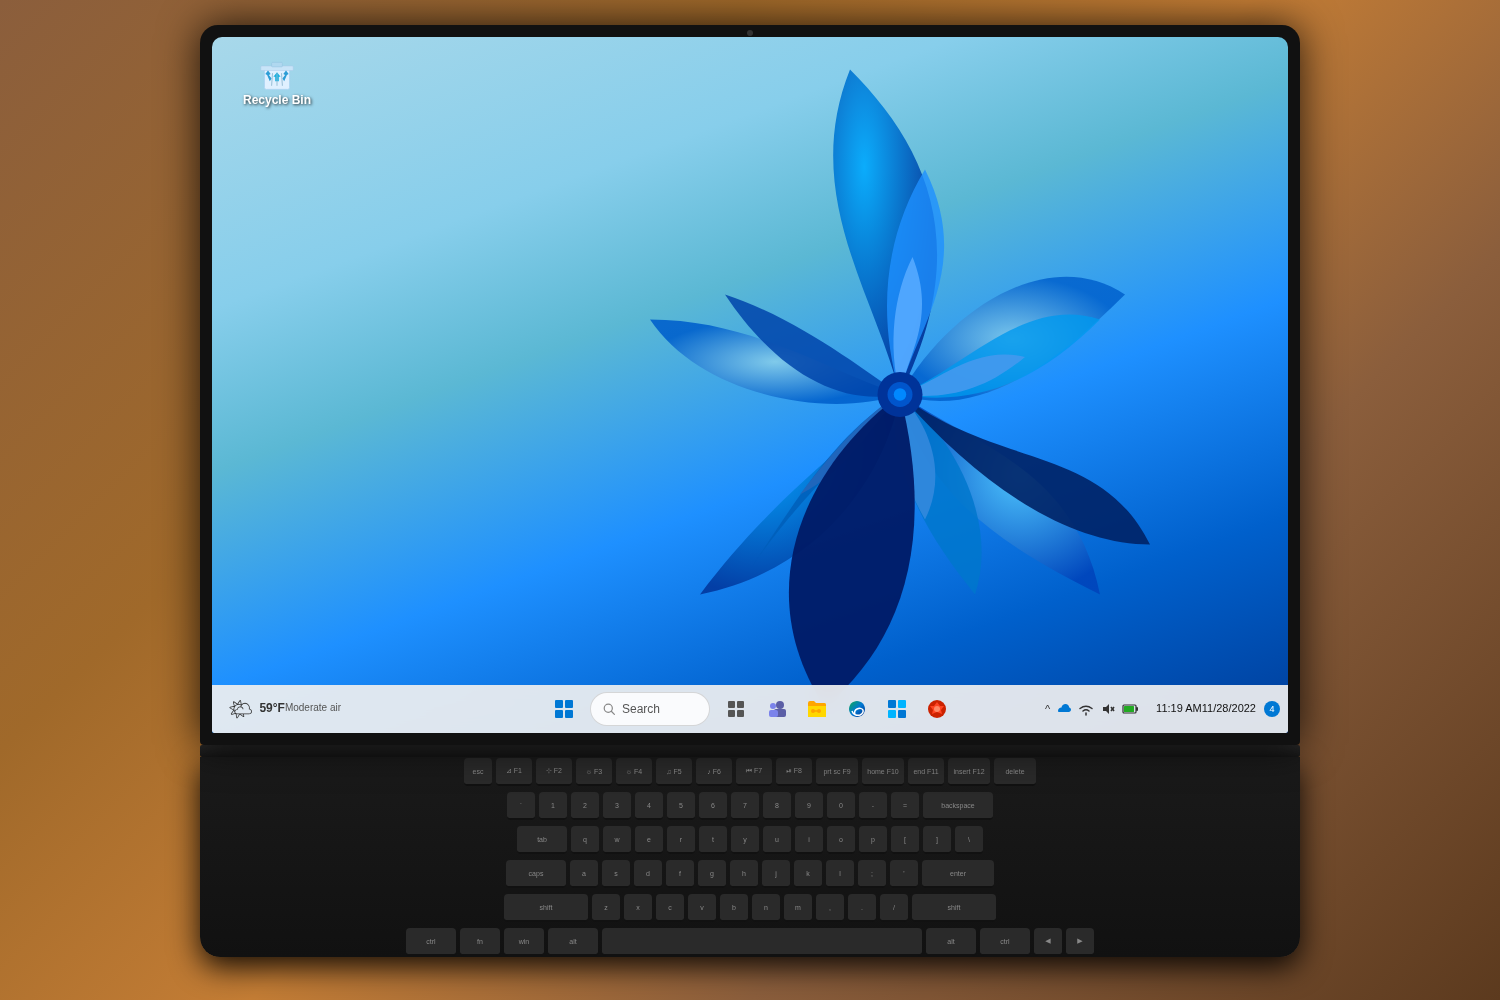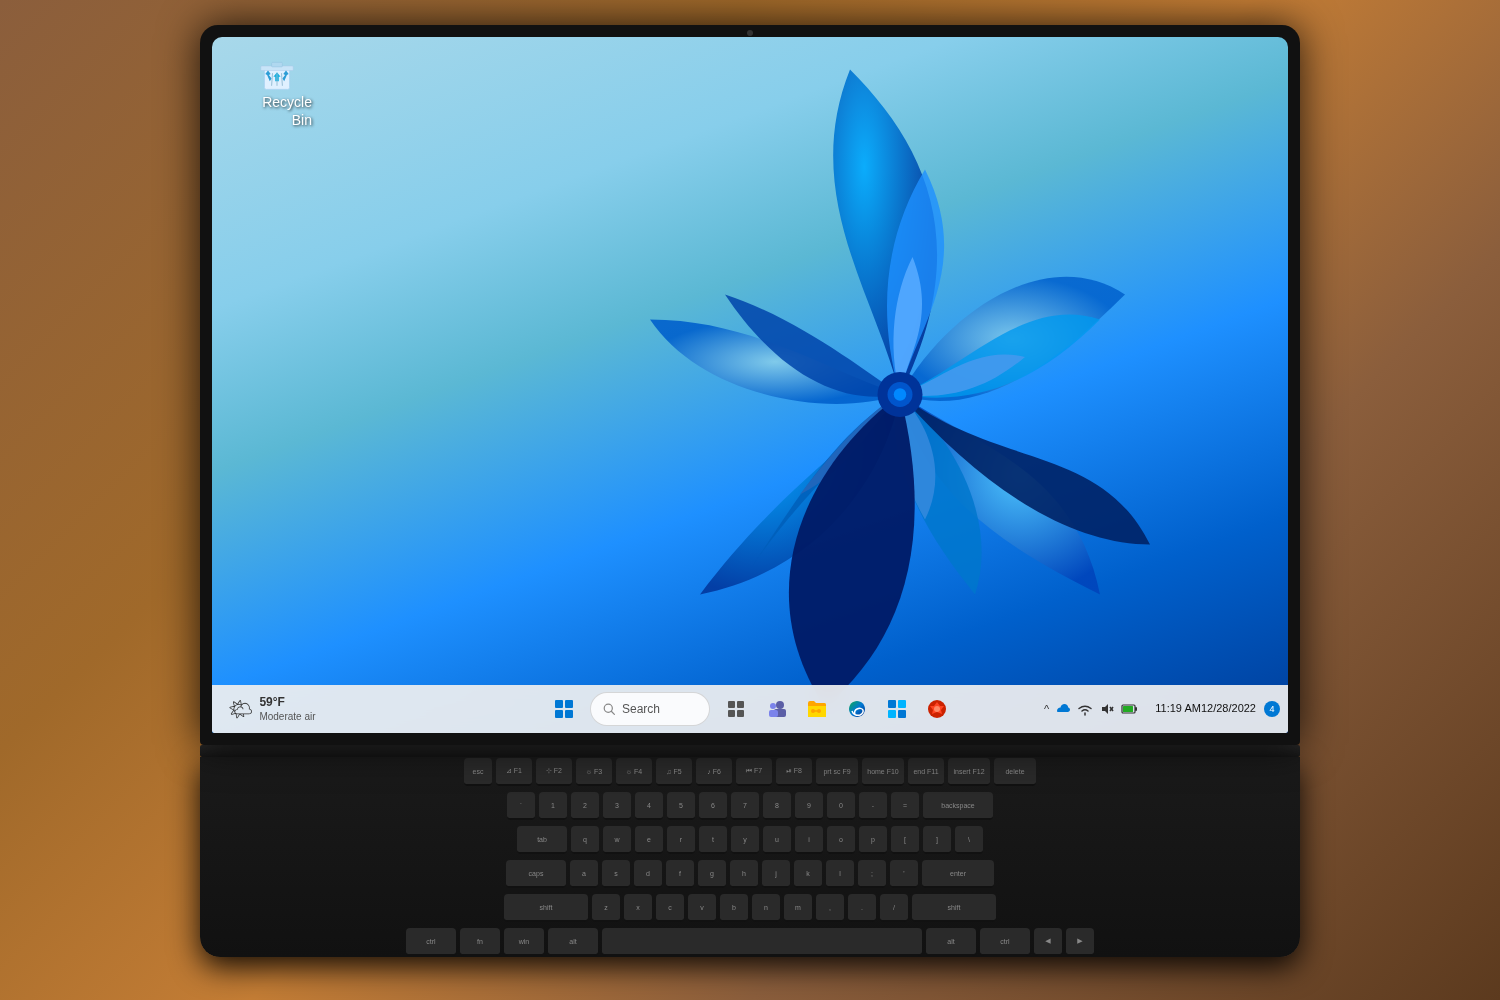--- a/index.html
+++ b/index.html
@@ -84,23 +84,24 @@
       left: 30px;
       display: flex;
       flex-direction: column;
       align-items: center;
       width: 70px;
       cursor: pointer;
       color: white;
       text-shadow: 1px 1px 3px rgba(0,0,0,0.8);
     }
     .desktop-icon-label {
-      font-size: 14px;
+      font-size: 12px;
       text-align: right;
       line-height: 1.3;
+      font-weight: bold;
     }
 
     
     .taskbar {
       position: absolute;
       bottom: 0;
       left: 0;
       right: 0;
       height: 48px;
       background: rgba(240, 240, 240, 0.92);
@@ -119,21 +120,20 @@
       align-items: center;
       gap: 6px;
       font-size: 11px;
       color: #333;
     }
     .weather-icon {
       font-size: 20px;
     }
     .weather-text {
       display: flex;
-      flex-direction: column;
       line-height: 1.3;
     }
 
     
     .taskbar-tray {
       position: absolute;
       right: 8px;
       display: flex;
       align-items: center;
       gap: 4px;
@@ -491,21 +491,21 @@
 
               <svg width="18" height="16" viewBox="0 0 18 16" style="cursor:pointer;">
                 <rect x="1" y="4" width="13" height="8" rx="1" fill="none" stroke="#333" stroke-width="1.2"></rect>
                 <rect x="14" y="6" width="2" height="4" rx="1" fill="#333"></rect>
                 <rect x="2" y="5" width="10" height="6" rx="0.5" fill="#22aa22"></rect>
               </svg>
             </div>
 
             <div class="tray-time">
               <span style="font-weight:500;">11:19 AM</span>
-              <span>12/28/2022</span>
+              <span>11/28/2022</span>
             </div>
 
             <div class="tray-notification-badge">
               <span>4</span>
             </div>
           </div>
         </div>
       </div>
     </div>
   </div>

